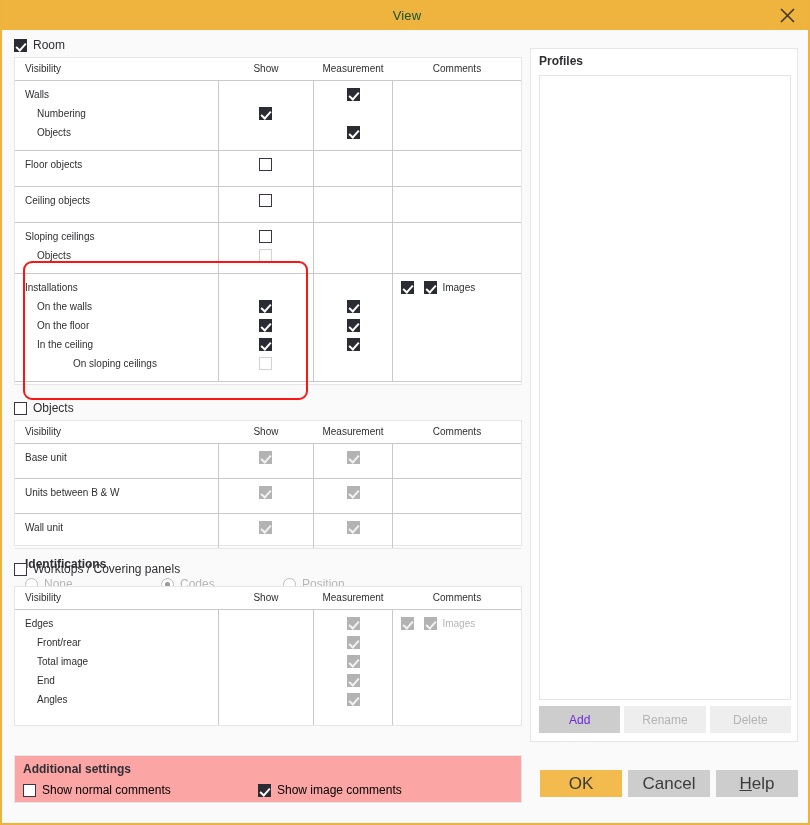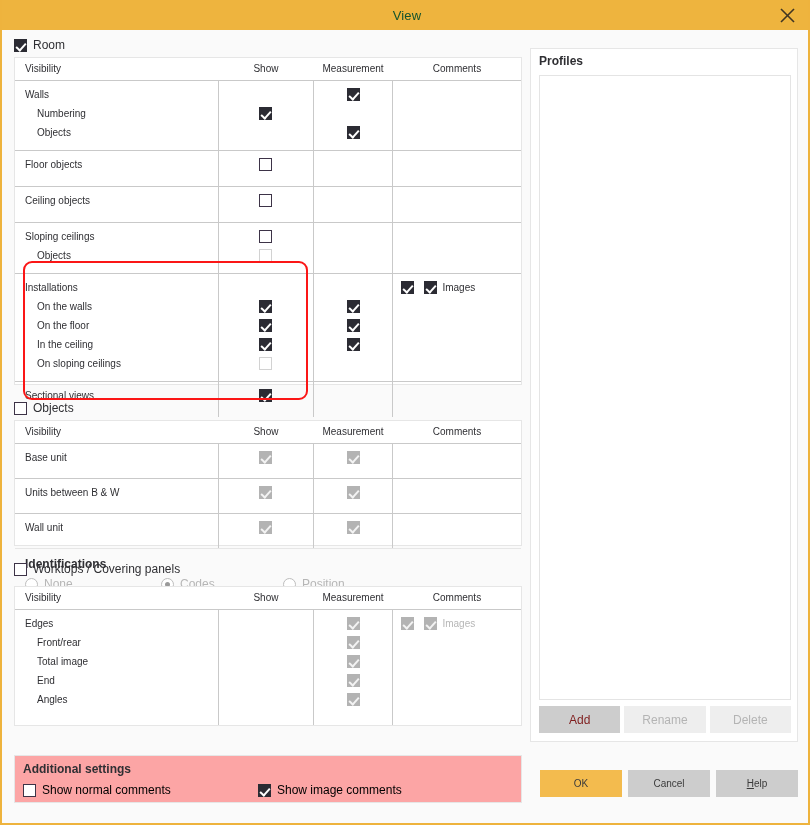--- a/index.html
+++ b/index.html
@@ -204,36 +204,36 @@
     position: absolute;
     left: 8px; top: 657px;
     width: 252px; height: 27px;
     display: flex; gap: 4px;
   }
   .pbtn {
     flex: 1;
     height: 27px;
     font-size: 12px;
     display: flex; align-items: center; justify-content: center;
-    background: #cdcdcd; color: #7f1d1d;
+    background: #cdcdcd; color: #6d28d9;
     border: none;
     font-family: "Liberation Sans", sans-serif;
     cursor: pointer;
   }
   .pbtn.disabled { background: #eeeeee; color: #b4b4b4; cursor: default; }
 
   #main-buttons {
     position: absolute;
     left: 538px; top: 770px;
     width: 258px; height: 27px;
     display: flex; gap: 6px;
   }
   .mbtn {
     width: 82px; height: 27px;
-    font-size: 10px;
+    font-size: 17px;
     display: flex; align-items: center; justify-content: center;
     background: #cdcdcd; color: #3b3b3b;
     border: none;
     font-family: "Liberation Sans", sans-serif;
     cursor: pointer;
   }
   .mbtn.primary { background: #f3bb4e; color: #3b3b3b; }
   .mbtn .u { text-decoration: underline; }
 </style>
 </head>
@@ -367,21 +367,21 @@
             <td class="last"></td>
           </tr>
 
           <tr>
             <td class="vis">
               <div class="cellcol left">
                 <div class="rowline pad-t" style="padding-left:0;">Installations</div>
                 <div class="rowline ind" style="padding-left:12px;">On the walls</div>
                 <div class="rowline ind" style="padding-left:12px;">On the floor</div>
                 <div class="rowline ind" style="padding-left:12px;">In the ceiling</div>
-                <div class="rowline ind" style="padding-left:12px;">On sloping ceilings</div>
+                <div class="rowline ind" style="padding-left:12px;margin-left:36px;">On sloping ceilings</div>
               </div>
             </td>
             <td>
               <div class="cellcol">
                 <div class="rowline pad-t"></div>
                 <div class="rowline">
                     <span class="cb on"></span>
                   </div>
                 <div class="rowline">
                     <span class="cb on"></span>
@@ -413,38 +413,20 @@
               <div class="cellcol left">
                 <div class="rowline pad-t" style="padding-left:8px;">
                   <span class="cb on"></span>
                   <span class="cb on" style="margin-left:10px;"></span>
                   <span style="margin-left:5px;">Images</span>
                 </div>
               </div>
             </td>
           </tr>
 
-          <tr class="norule">
-            <td class="vis">
-              <div class="cellcol left">
-                  <div class="rowline pad-t" style="padding-left:0;">Sectional views</div>
-                  <div style="height:4px"></div>
-                </div>
-            </td>
-            <td>
-              <div class="cellcol">
-                  <div class="rowline pad-t">
-                    <span class="cb on"></span>
-                  </div>
-                  <div style="height:4px"></div>
-                </div>
-            </td>
-            <td></td>
-            <td class="last"></td>
-          </tr>
         </tbody>
       </table>
     </div>
 
     <div class="group-header" style="margin-top:14px;">
       <span class="cb"></span>
       <span class="lbl">Objects</span>
     </div>
 
     <div class="panel" style="height:126px;">

